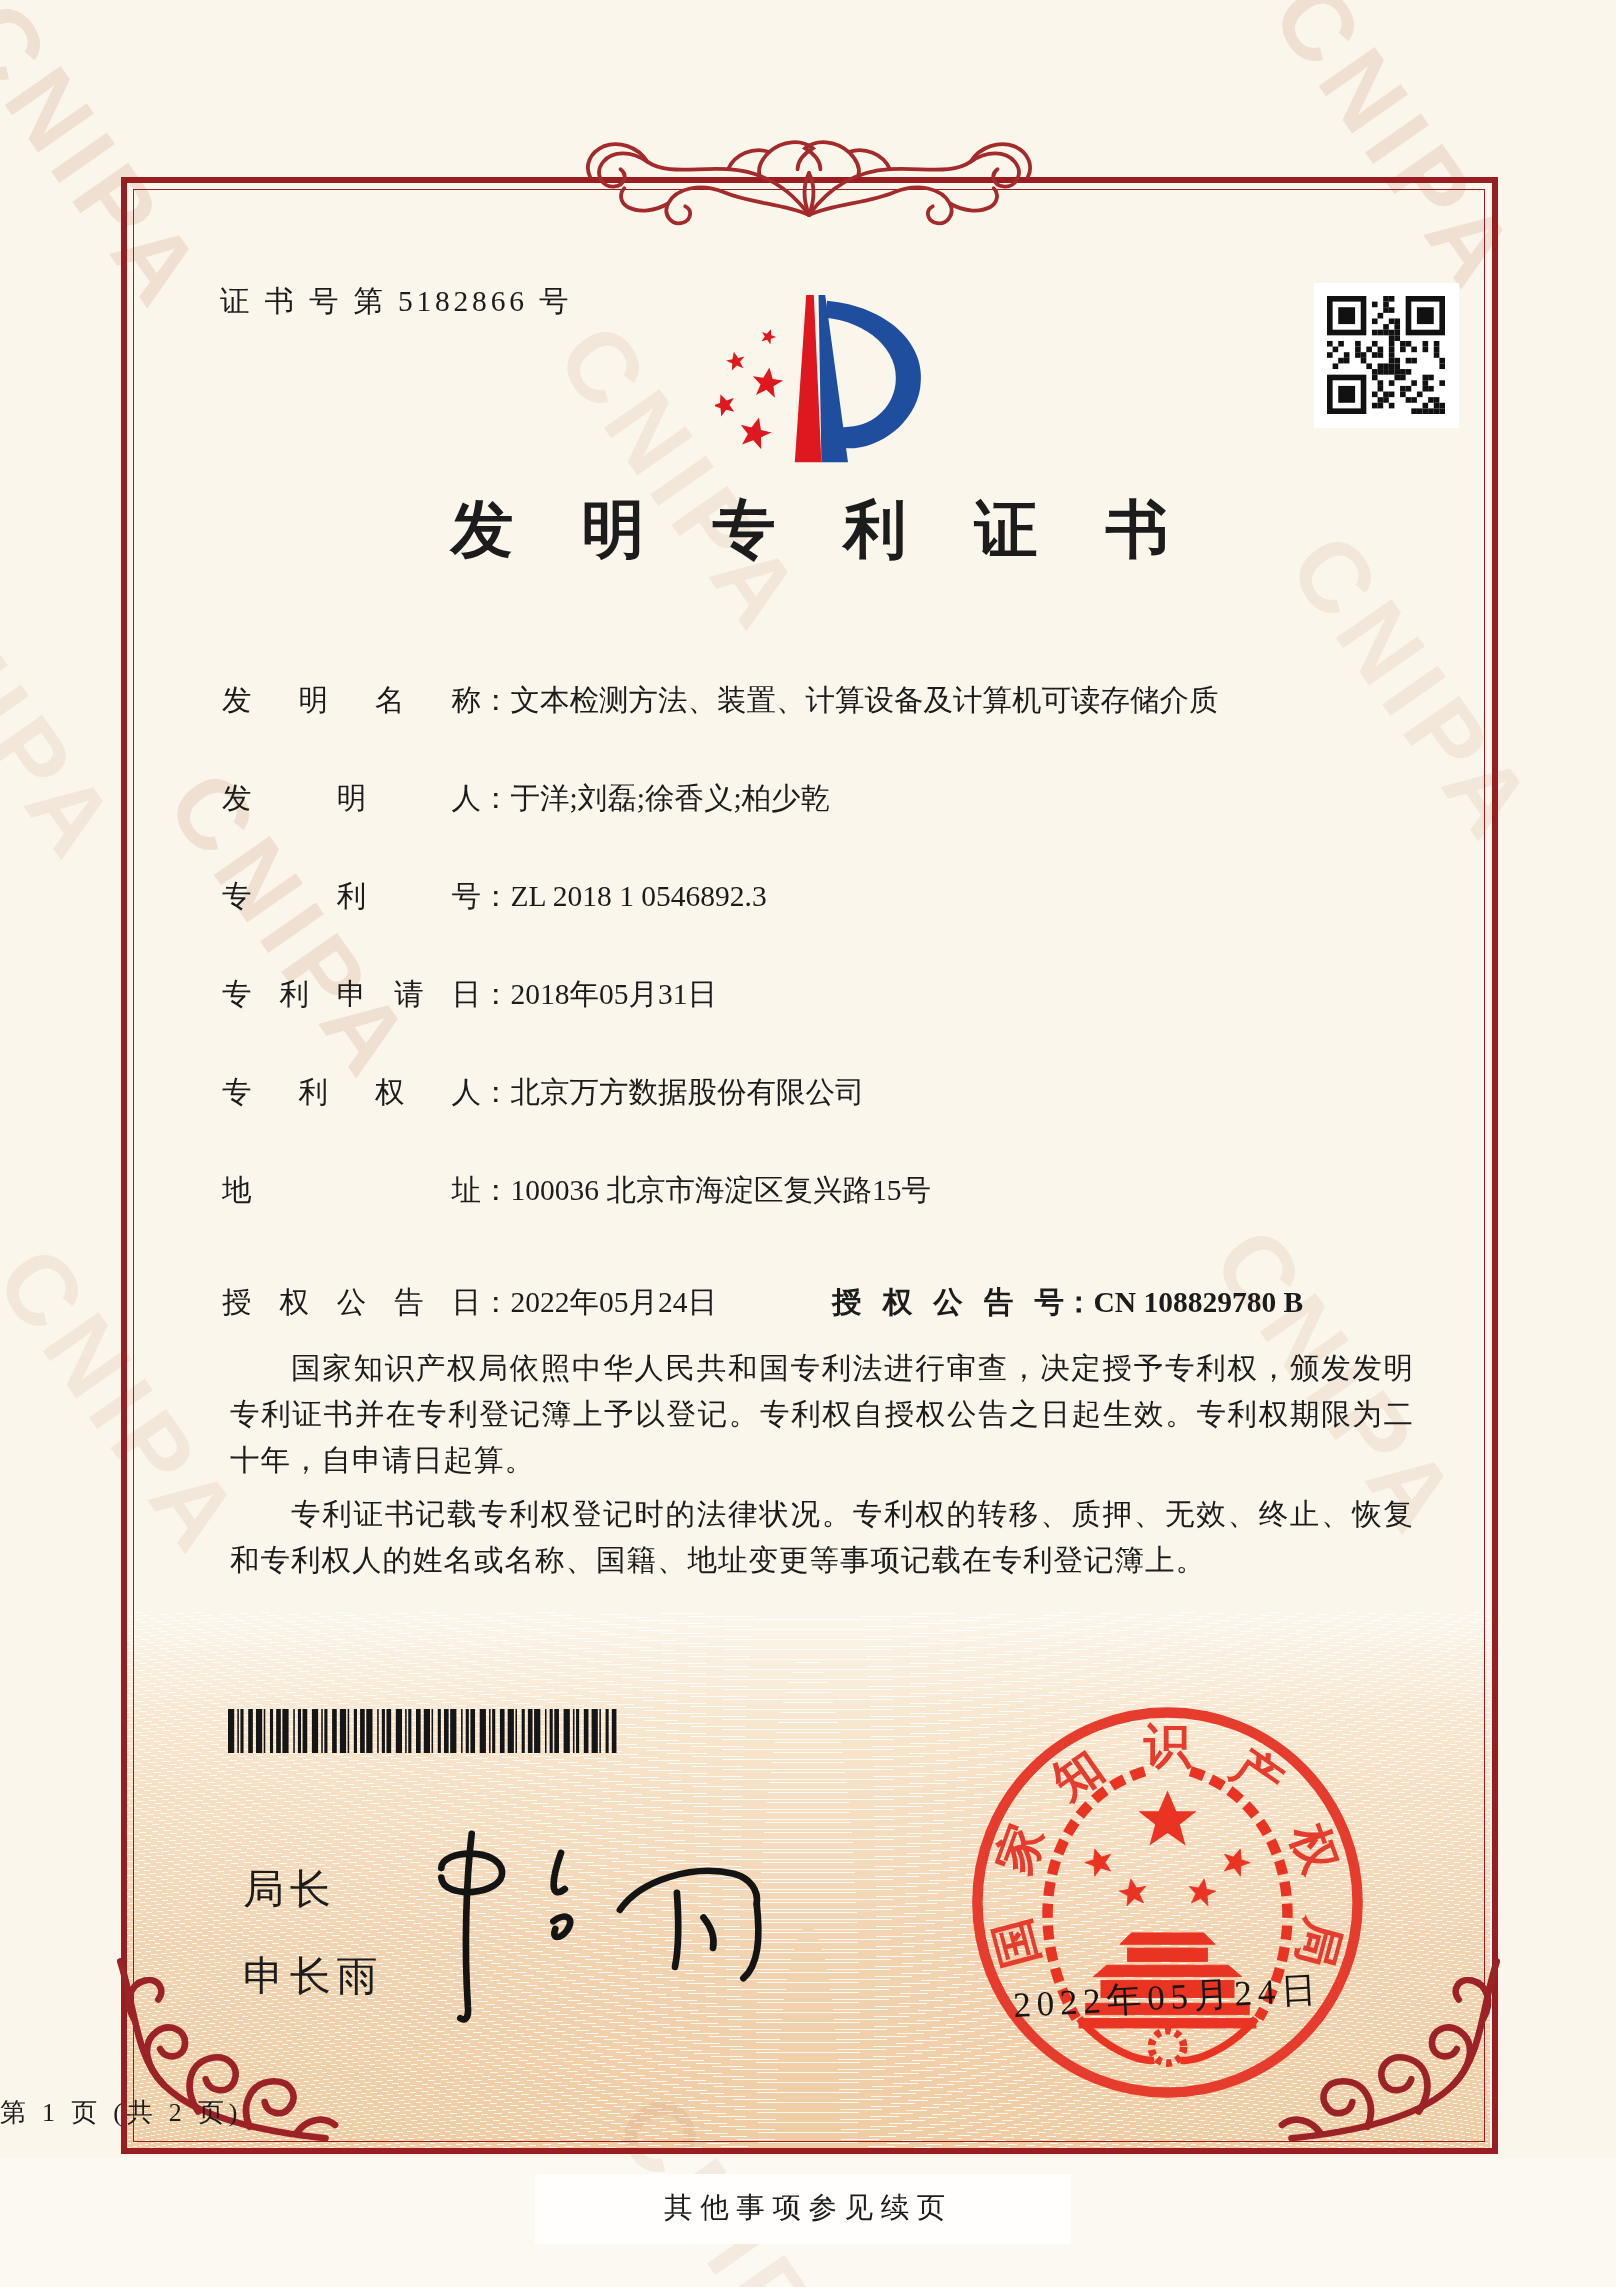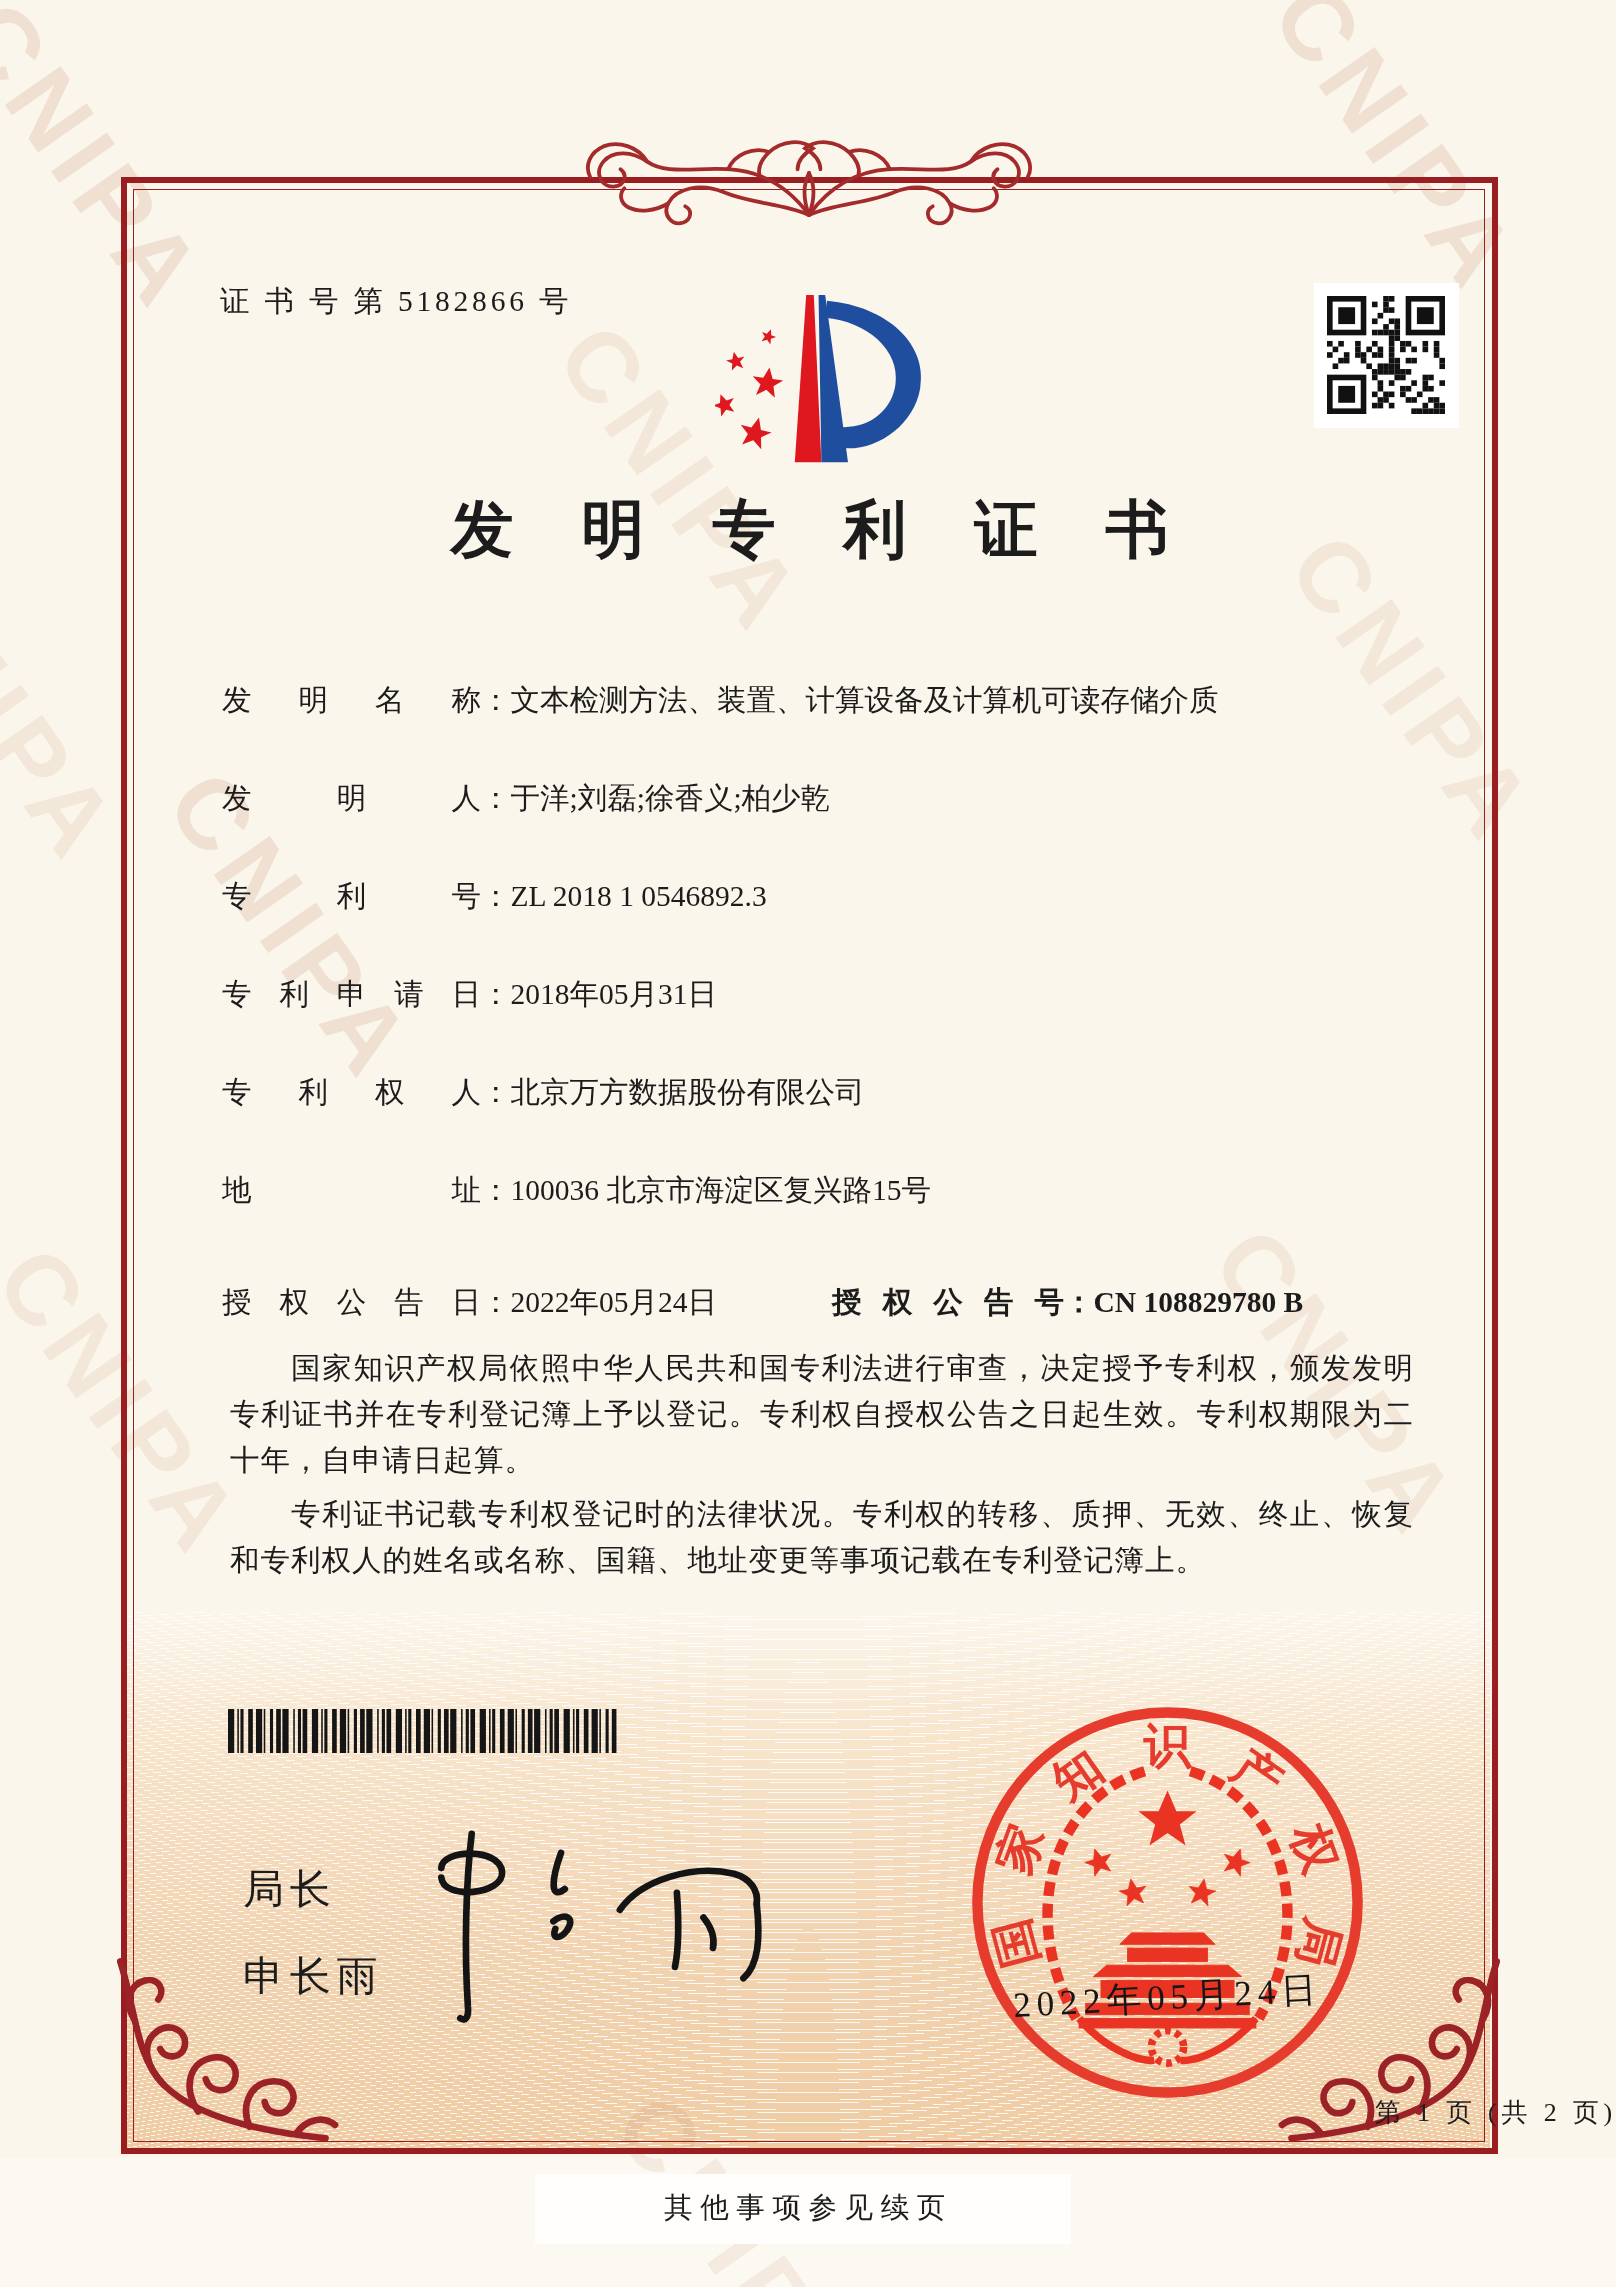--- a/index.html
+++ b/index.html
@@ -46,21 +46,21 @@
   .paras{position:absolute;left:222px;top:1337px;width:1200px;font-size:29.5px;
      line-height:46px;letter-spacing:1px;text-align:justify;}
   .paras p{margin:8px;text-indent:61px;}
   
   .barcode{position:absolute;left:228px;top:1709px;}
   .signer{position:absolute;left:243px;top:1862px;
      font-family:"Liberation Sans","DejaVu Sans",sans-serif;font-size:41px;letter-spacing:5.7px;}
   .signer div{margin-bottom:32px;}
   .signature{position:absolute;left:409px;top:1805px;}
   .seal{position:absolute;left:947px;top:1682px;}
-  .page-num{position:absolute;left:0;top:2095px;width:100%;text-align:right;
+  .page-num{position:absolute;left:0;top:2095px;width:100%;text-align:left;
      font-size:26px;letter-spacing:4.8px;}
   .footer-patch{position:absolute;left:535px;top:2174px;width:536px;height:70px;background:#fffefc;}
   .footer-note{position:absolute;left:0;top:2189px;width:100%;text-align:center;
      font-size:28.5px;letter-spacing:7.6px;}
 </style>
 </head>
 <body>
 
 <div class="page">
 

